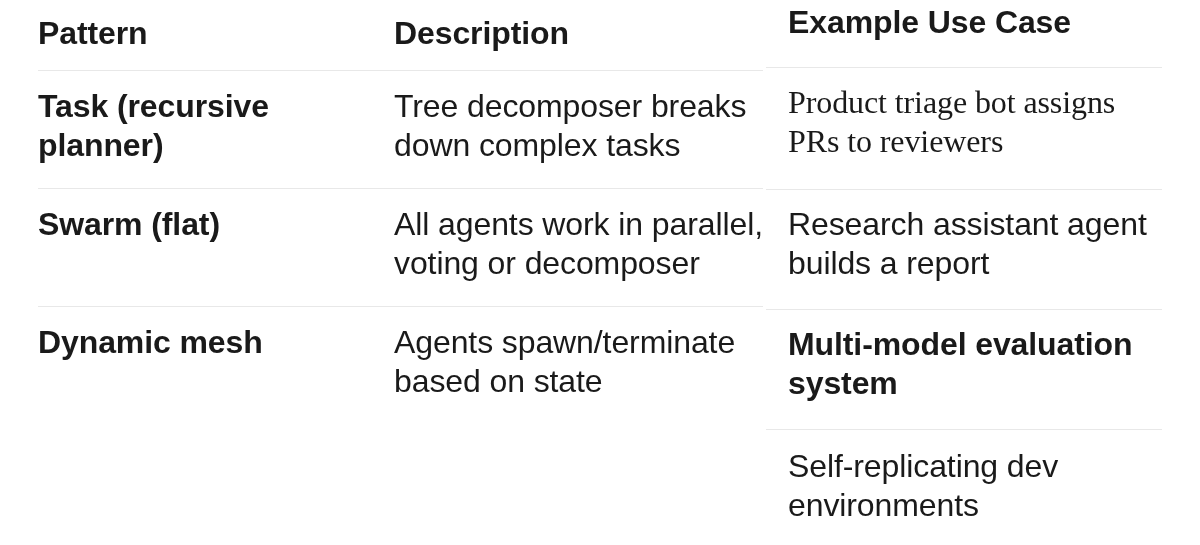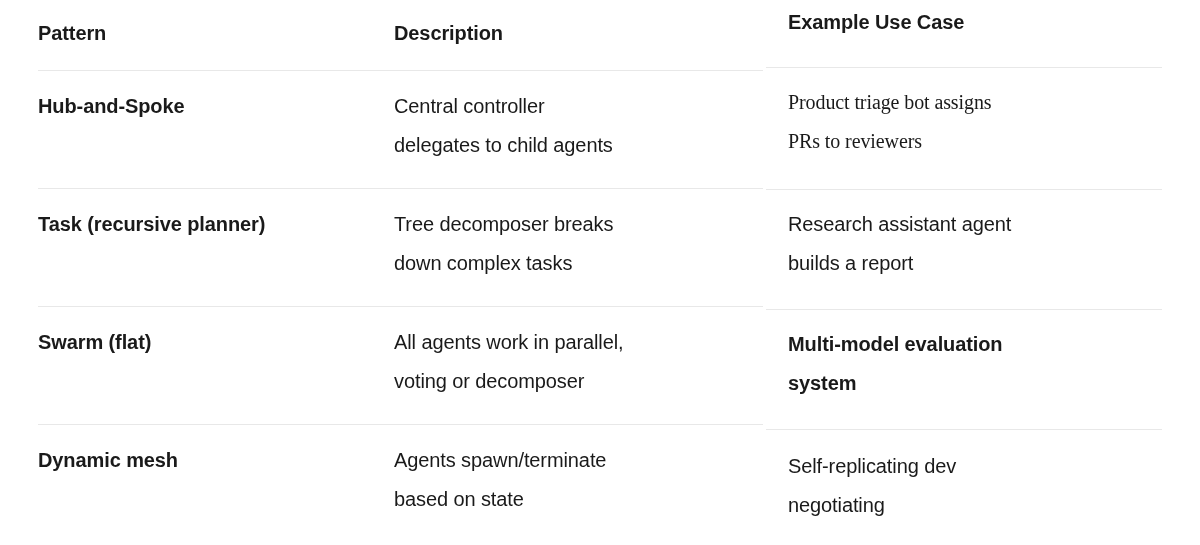--- a/index.html
+++ b/index.html
@@ -15,21 +15,21 @@
     color:var(--text);
     overflow:hidden;
     position:relative;
   }
   .canvas{position:absolute;top:0;left:0;width:1200px;height:545px;}
   .panel{position:absolute;top:0;}
   .panel-left{left:38px;width:725px;}
   .panel-right{left:766px;width:396px;}
 
   
-  .txt{font-size:20px;line-height:39px;letter-spacing:-0.1px;}
+  .txt{font-size:32px;line-height:39px;letter-spacing:-0.1px;}
   .bold{font-weight:700;}
   .ln{display:block;white-space:nowrap;}
 
   
   .lheader{height:71px;border-bottom:1px solid var(--divider);box-sizing:border-box;display:flex;}
   .lheader .cell{padding-top:14px;}
   .lrow{height:118px;border-bottom:1px solid var(--divider);box-sizing:border-box;display:flex;}
   .lrow:last-child{border-bottom:none;height:120px;}
   .lrow .cell{padding-top:16px;}
   .col-pattern{width:356px;flex:0 0 356px;}
@@ -48,27 +48,20 @@
 
 <div class="canvas">
 
   <div class="panel panel-left">
 
     <div class="lheader">
       <div class="cell col-pattern txt bold">Pattern</div>
       <div class="cell col-desc txt bold">Description</div>
     </div>
 
-    <div class="lrow">
-      <div class="cell col-pattern txt bold">Hub-and-Spoke</div>
-      <div class="cell col-desc txt">
-        <span class="ln">Central controller</span>
-        <span class="ln">delegates to child agents</span>
-      </div>
-    </div>
 
     <div class="lrow">
       <div class="cell col-pattern txt bold">Task (recursive planner)</div>
       <div class="cell col-desc txt">
         <span class="ln">Tree decomposer breaks</span>
         <span class="ln">down complex tasks</span>
       </div>
     </div>
 
     <div class="lrow">
@@ -103,18 +96,18 @@
       <span class="ln">builds a report</span>
     </div>
 
     <div class="rrow rrow-3 txt">
       <span class="ln">Multi-model evaluation</span>
       <span class="ln">system</span>
     </div>
 
     <div class="rrow rrow-4 txt">
       <span class="ln">Self-replicating dev</span>
-      <span class="ln">negotiating</span>
+      <span class="ln">environments</span>
     </div>
 
   </div>
 
 </div>
 
 </body></html>

